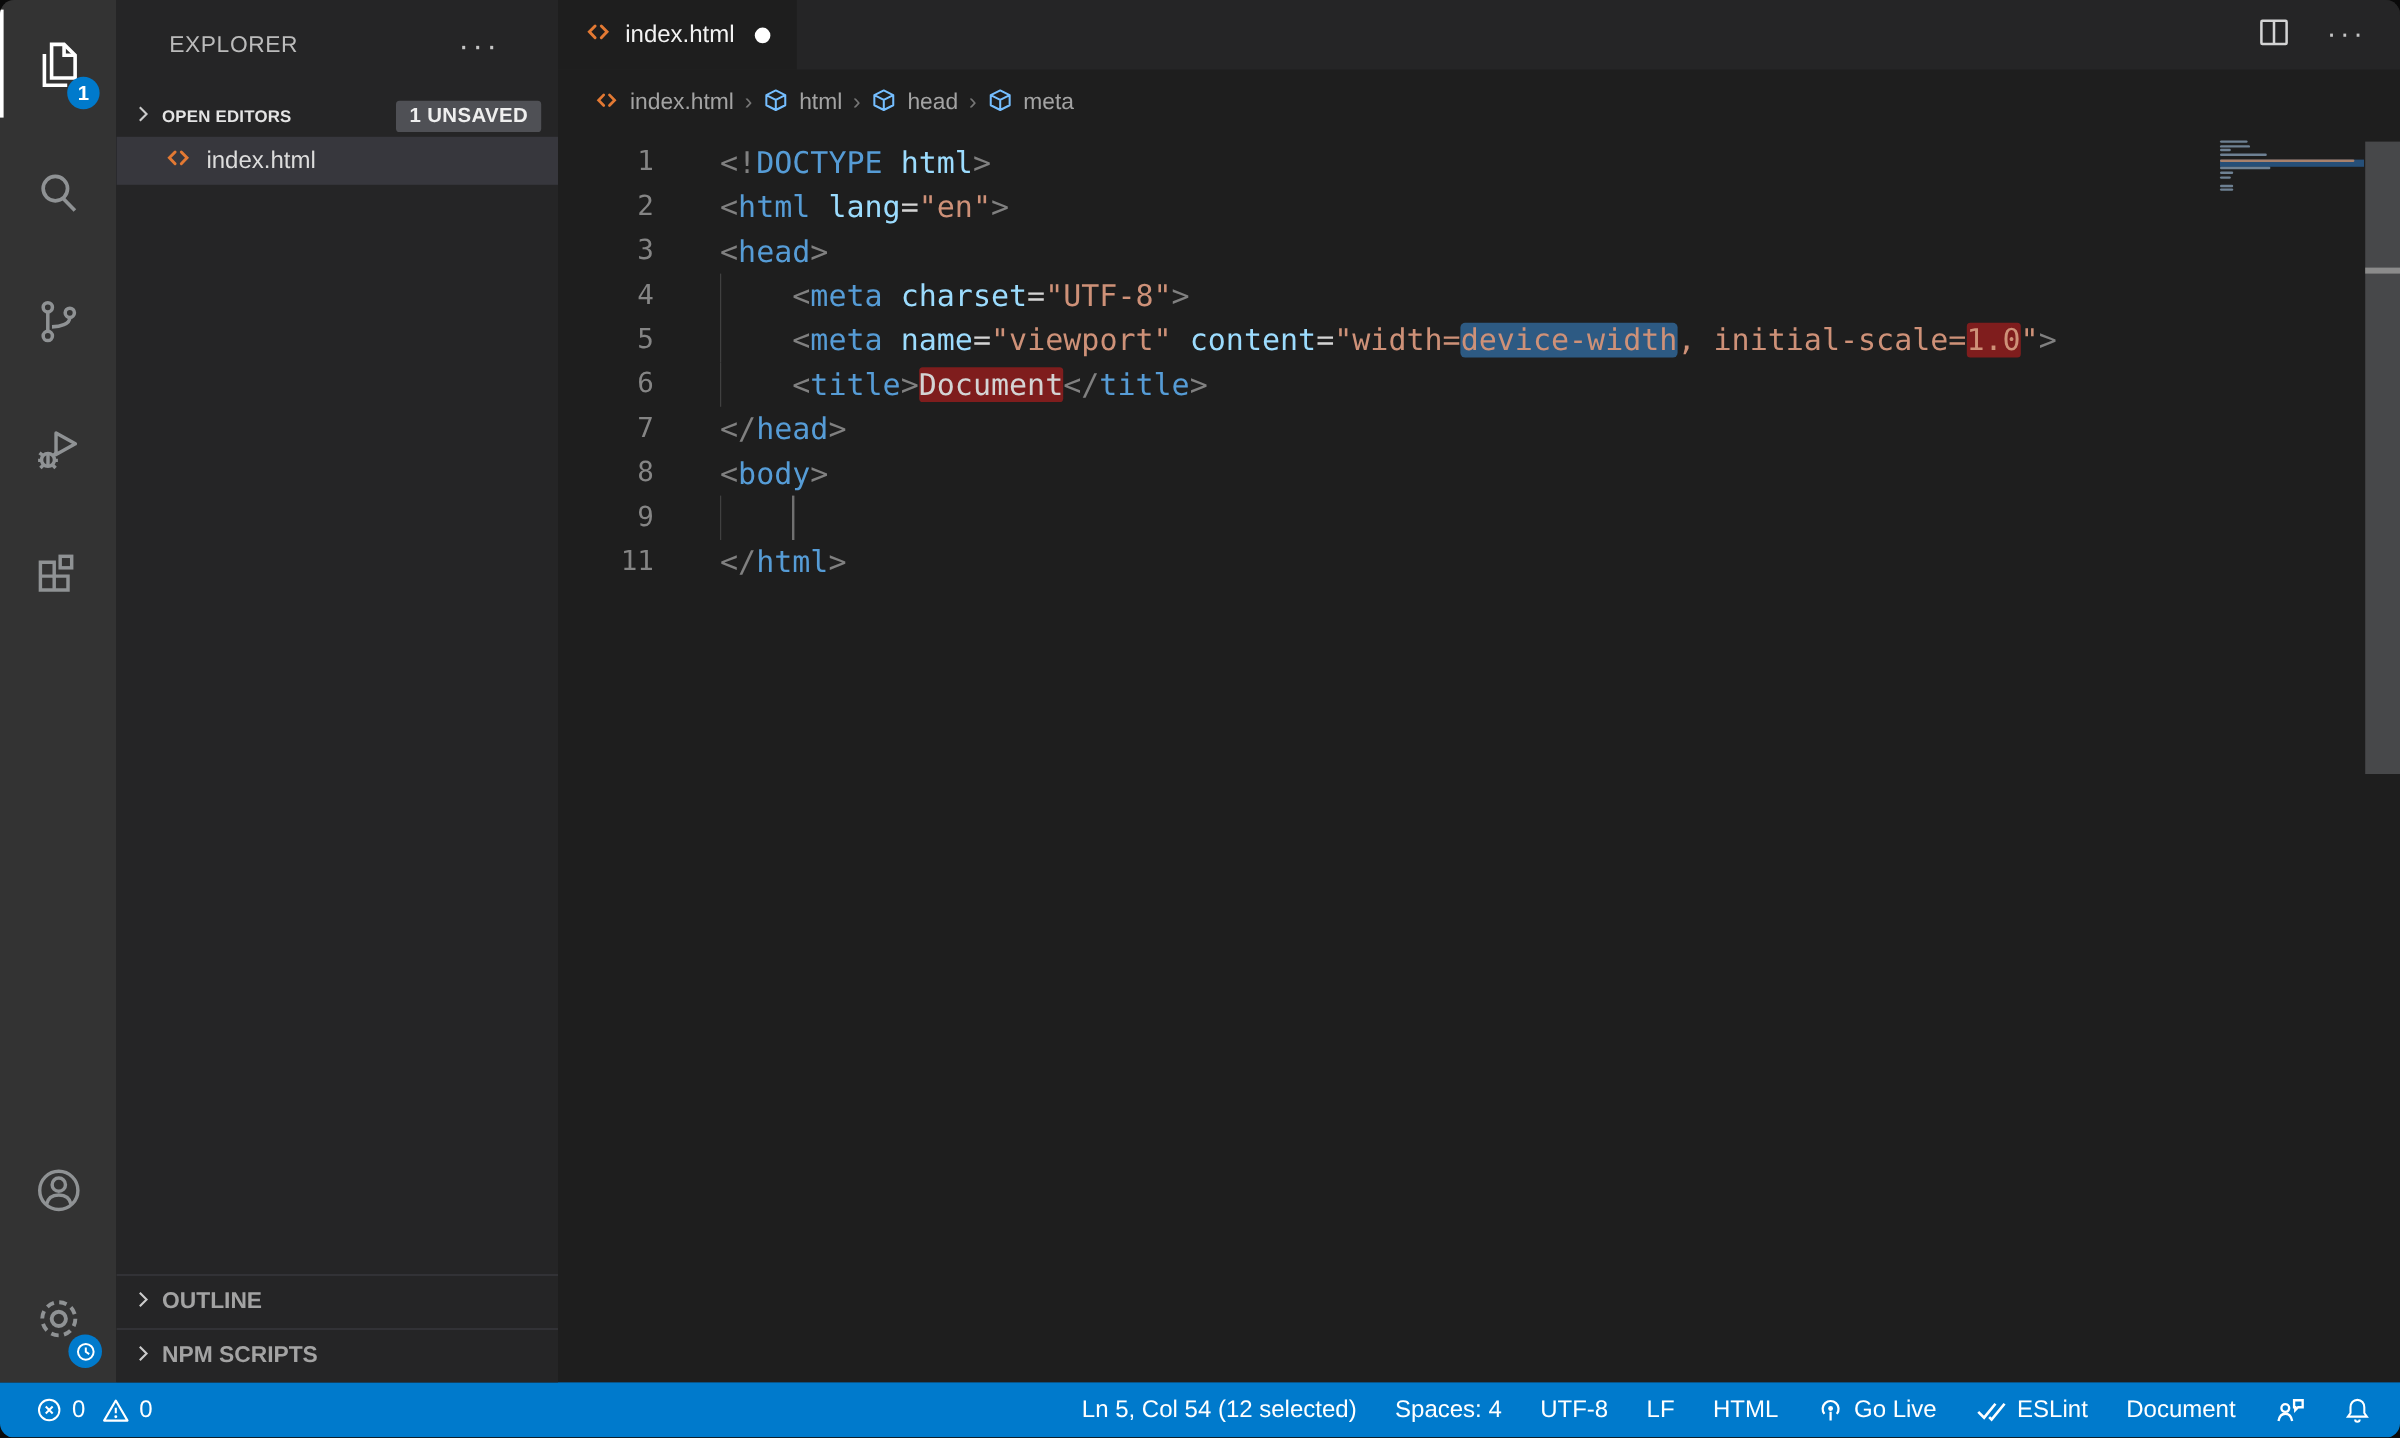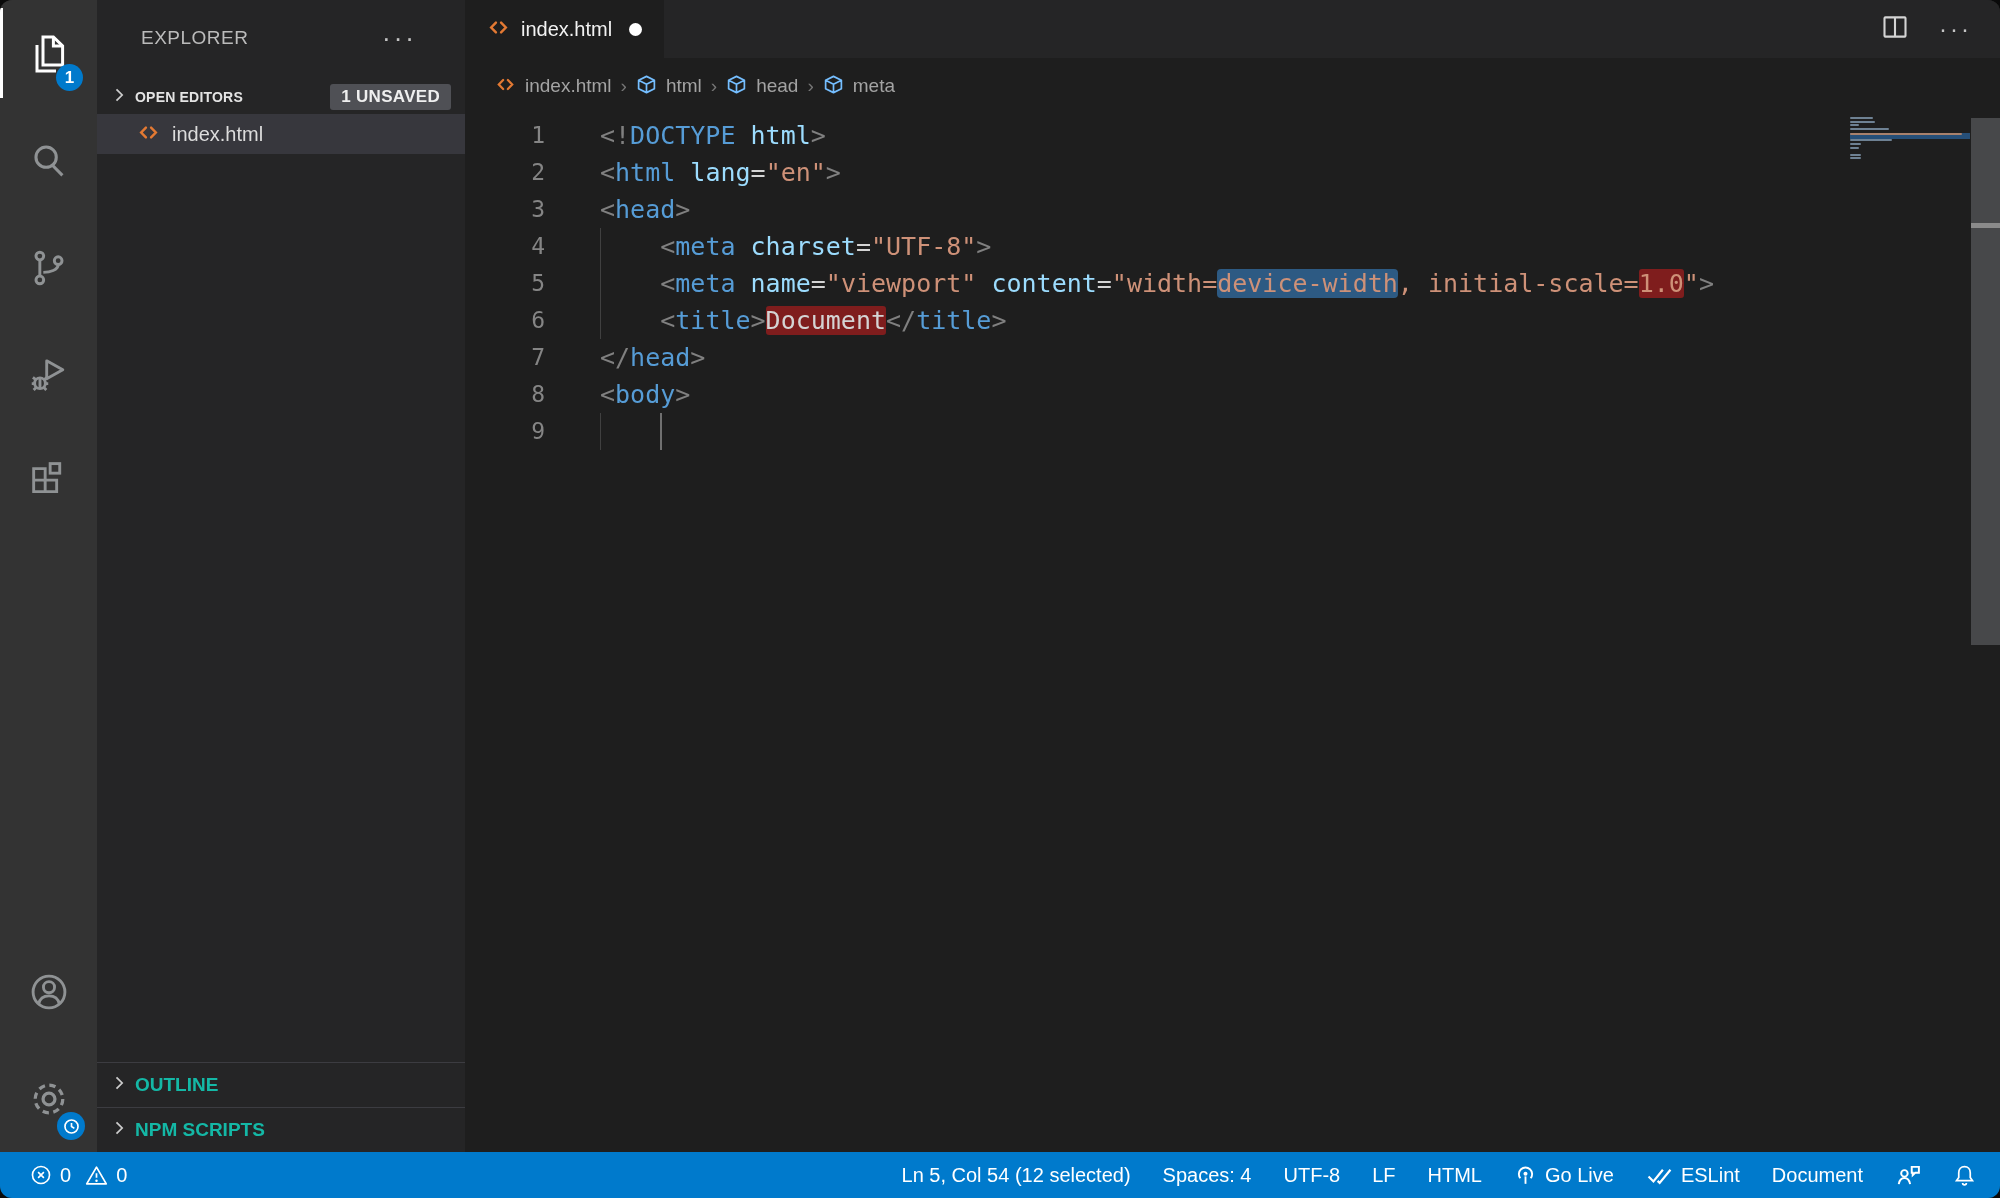--- a/index.html
+++ b/index.html
@@ -31,21 +31,21 @@
   .sb-row { display:flex; align-items:center; cursor:pointer; }
   .row-open-editors { height:34px; margin-top:4px; padding:0 14px 0 12px; }
   .row-folder { height:40px; margin-top:10px; padding:0 14px 0 12px; }
   .sb-row .label-bold { font-weight:bold; font-size:14px; color:#e4e4e4; margin-left:6px; letter-spacing:0.2px; }
   .badge-unsaved { margin-left:auto; background:#4f5055; color:#efefef; font-size:17px; font-weight:bold;
     padding:3px 11px; border-radius:3px; letter-spacing:0.3px; }
   .row-file { height:40px; padding-left:40px; background:#37373d; display:flex; align-items:center; gap:12px; cursor:pointer; }
   .row-file .file-label { font-size:20px; color:#dcdcdc; }
   .sb-bottom { position:absolute; bottom:0; left:0; right:0; }
   .sb-section { height:45px; border-top:1px solid #3c3c41; display:flex; align-items:center; padding-left:12px; cursor:pointer; }
-  .sb-section .label-bold { font-weight:bold; font-size:19px; color:#14b8a6; margin-left:6px; }
+  .sb-section .label-bold { font-weight:bold; font-size:19px; color:#a3a3a3; margin-left:6px; }
 
   
   .editor-area { flex:1; display:flex; flex-direction:column; background:#1e1e1e; min-width:0; }
   .tabbar { height:58px; background:#252526; display:flex; align-items:stretch; flex:none; }
   .tab { display:flex; align-items:center; gap:11px; padding:0 22px; background:#1e1e1e; cursor:pointer; }
   .tab-label { color:#f2f2f2; font-size:20px; }
   .dirty-dot { width:13px; height:13px; border-radius:50%; background:#ffffff; margin-left:6px; }
   .tab-actions { margin-left:auto; display:flex; align-items:center; gap:30px; padding-right:28px; }
   .tab-actions .ellipsis { font-size:24px; }
 
@@ -274,20 +274,21 @@
         <div>
             <div class="code-line"><div class="ln-num">1</div><div class="ln-text"><span class="punct">&lt;!</span><span class="tag">DOCTYPE</span><span class="plain"> </span><span class="attr">html</span><span class="punct">&gt;</span></div></div>
             <div class="code-line"><div class="ln-num">2</div><div class="ln-text"><span class="punct">&lt;</span><span class="tag">html</span><span class="plain"> </span><span class="attr">lang</span><span class="op">=</span><span class="str">"en"</span><span class="punct">&gt;</span></div></div>
             <div class="code-line"><div class="ln-num">3</div><div class="ln-text"><span class="punct">&lt;</span><span class="tag">head</span><span class="punct">&gt;</span></div></div>
             <div class="code-line"><div class="ln-num">4</div><div class="ln-text"><div class="guide" style="left: 0px;"></div><span class="plain">    </span><span class="punct">&lt;</span><span class="tag">meta</span><span class="plain"> </span><span class="attr">charset</span><span class="op">=</span><span class="str">"UTF-8"</span><span class="punct">&gt;</span></div></div>
             <div class="code-line"><div class="ln-num">5</div><div class="ln-text"><div class="guide" style="left: 0px;"></div><span class="plain">    </span><span class="punct">&lt;</span><span class="tag">meta</span><span class="plain"> </span><span class="attr">name</span><span class="op">=</span><span class="str">"viewport"</span><span class="plain"> </span><span class="attr">content</span><span class="op">=</span><span class="str">"width=</span><span class="str sel">device-width</span><span class="str">, initial-scale=</span><span class="str box">1.0</span><span class="str">"</span><span class="punct">&gt;</span></div></div>
             <div class="code-line"><div class="ln-num">6</div><div class="ln-text"><div class="guide" style="left: 0px;"></div><span class="plain">    </span><span class="punct">&lt;</span><span class="tag">title</span><span class="punct">&gt;</span><span class="plain box">Document</span><span class="punct">&lt;/</span><span class="tag">title</span><span class="punct">&gt;</span></div></div>
             <div class="code-line"><div class="ln-num">7</div><div class="ln-text"><span class="punct">&lt;/</span><span class="tag">head</span><span class="punct">&gt;</span></div></div>
             <div class="code-line"><div class="ln-num">8</div><div class="ln-text"><span class="punct">&lt;</span><span class="tag">body</span><span class="punct">&gt;</span></div></div>
             <div class="code-line"><div class="ln-num">9</div><div class="ln-text"><div class="guide" style="left: 0px;"></div><div class="guide bright" style="left: 60.2px;"></div></div></div>
+            <div class="code-line"><div class="ln-num">11</div><div class="ln-text"><span class="punct">&lt;/</span><span class="tag">html</span><span class="punct">&gt;</span></div></div>
           </div>
         <div class="minimap">
             <div class="mm-row">
               <div class="mm-bar" style="width: 23px;"></div>
             </div>
             <div class="mm-row">
               <div class="mm-bar" style="width: 25px;"></div>
             </div>
             <div class="mm-row">
               <div class="mm-bar" style="width: 9px;"></div>

